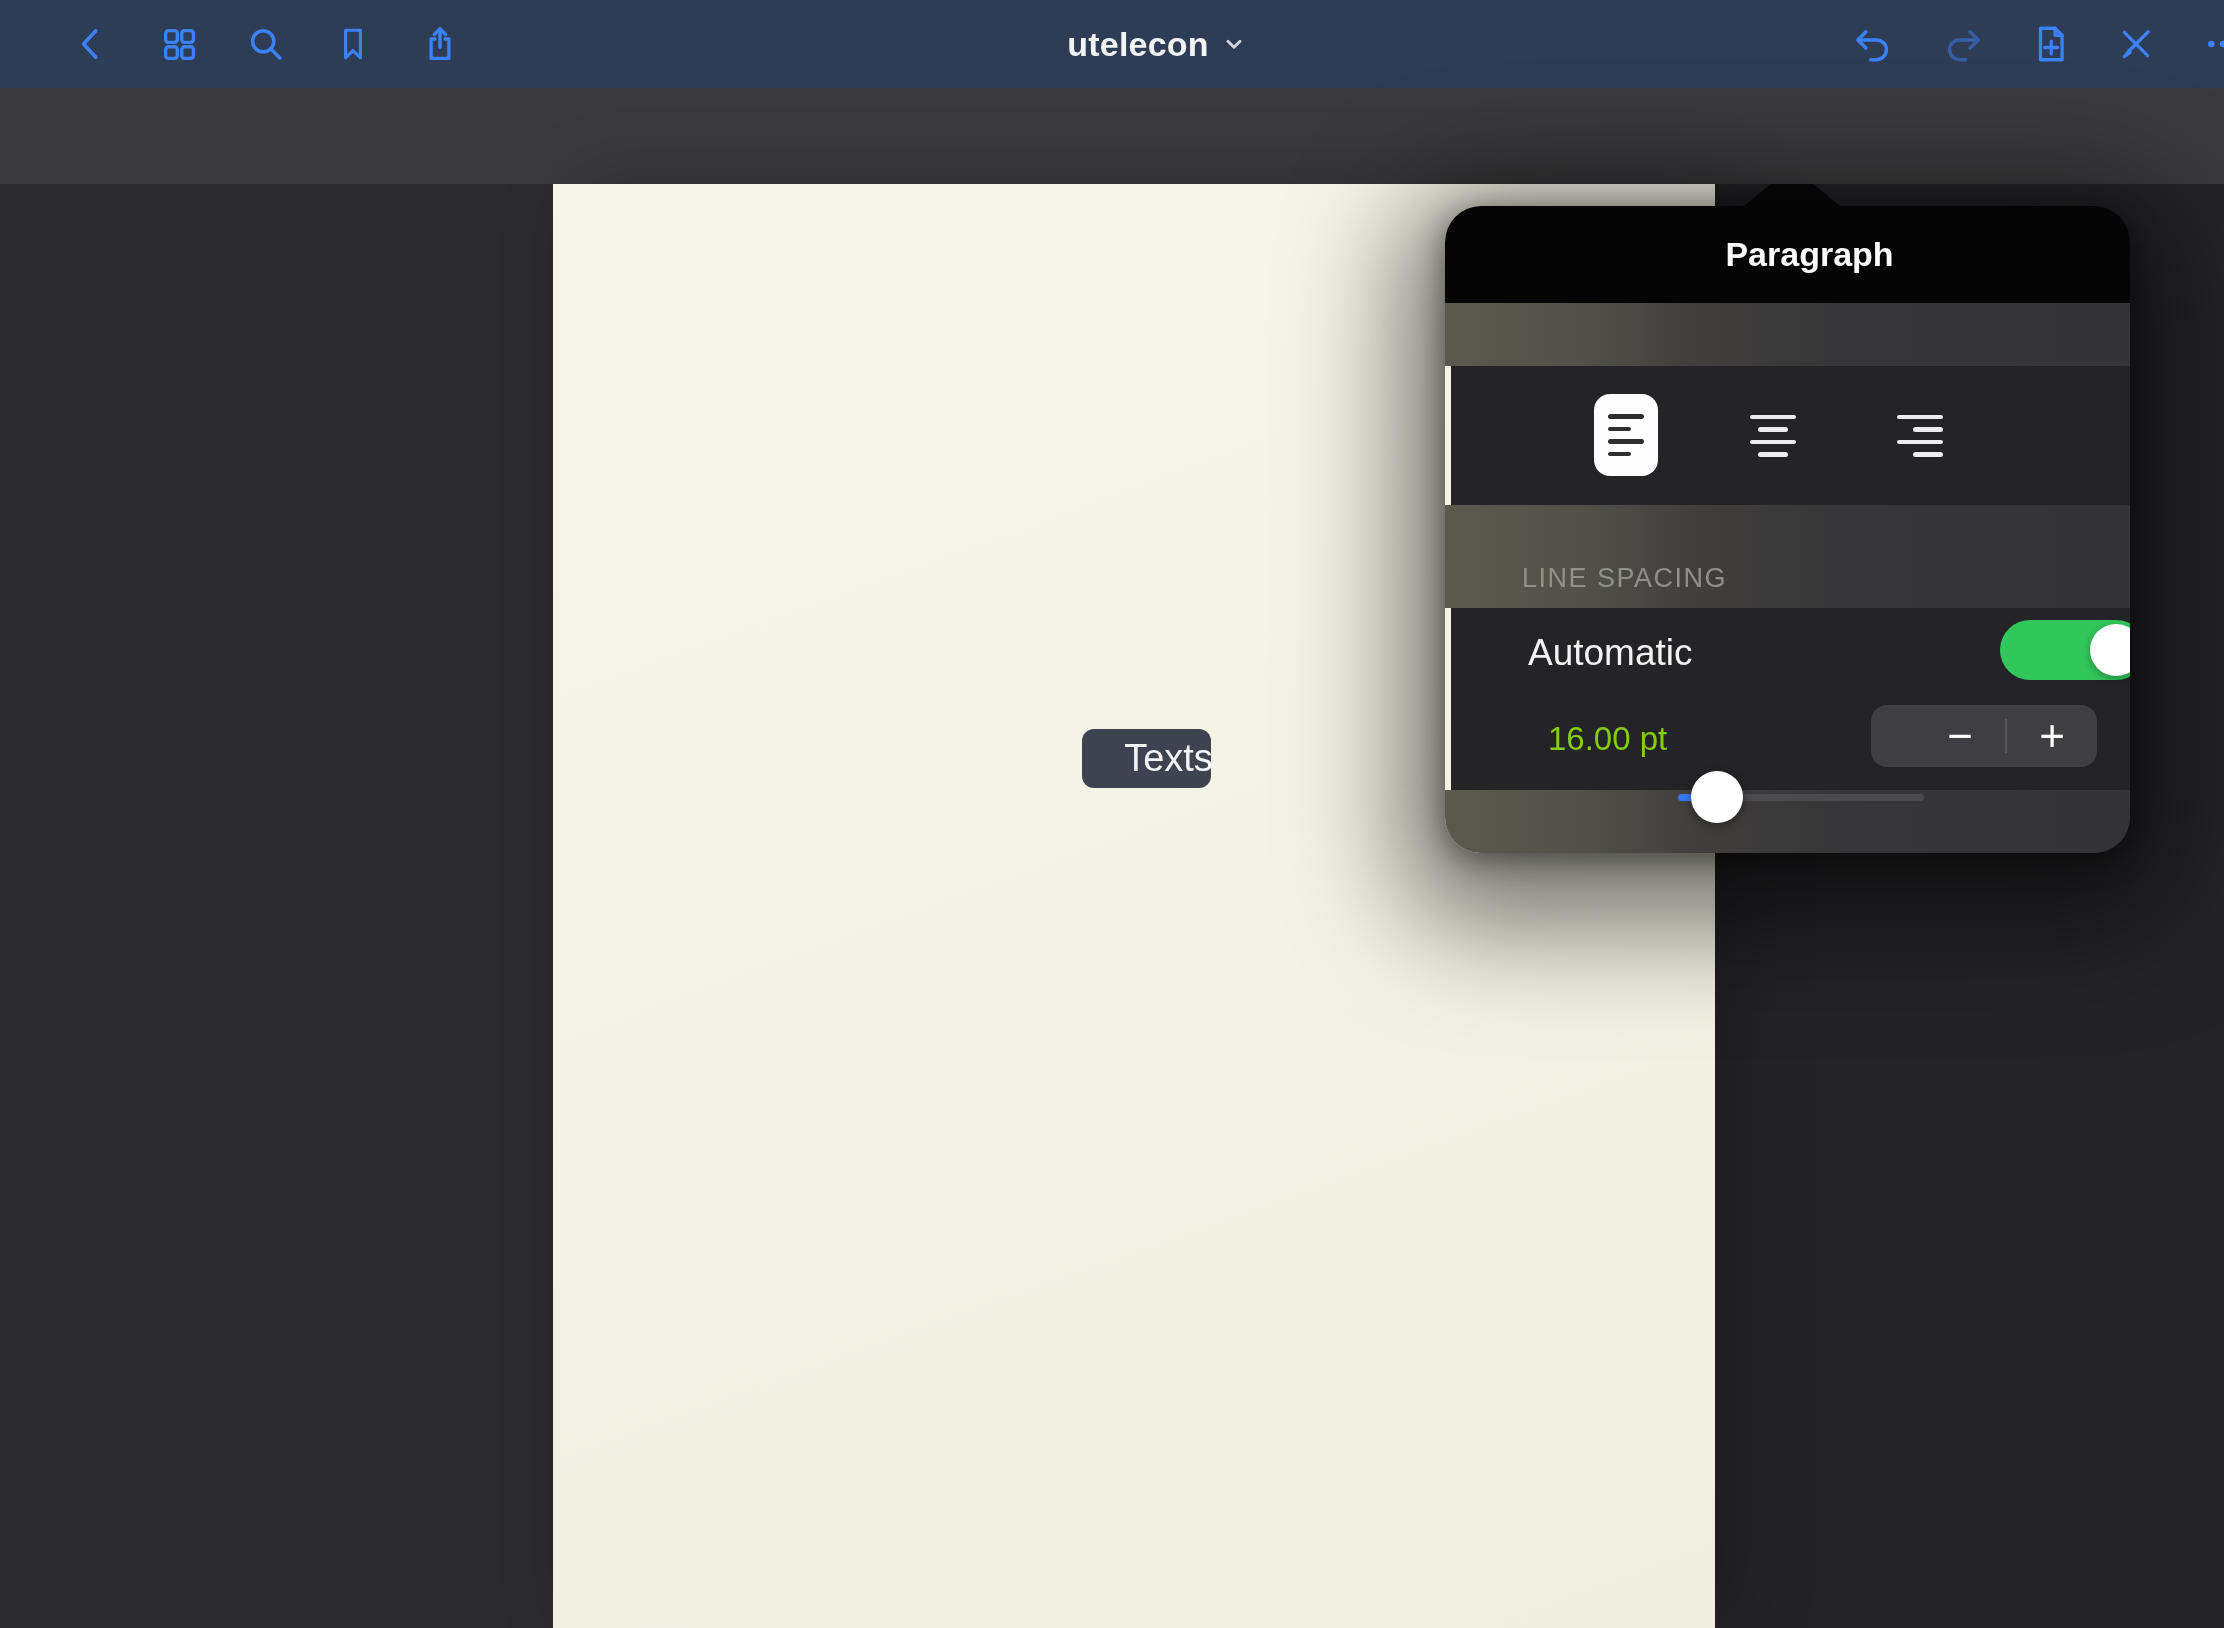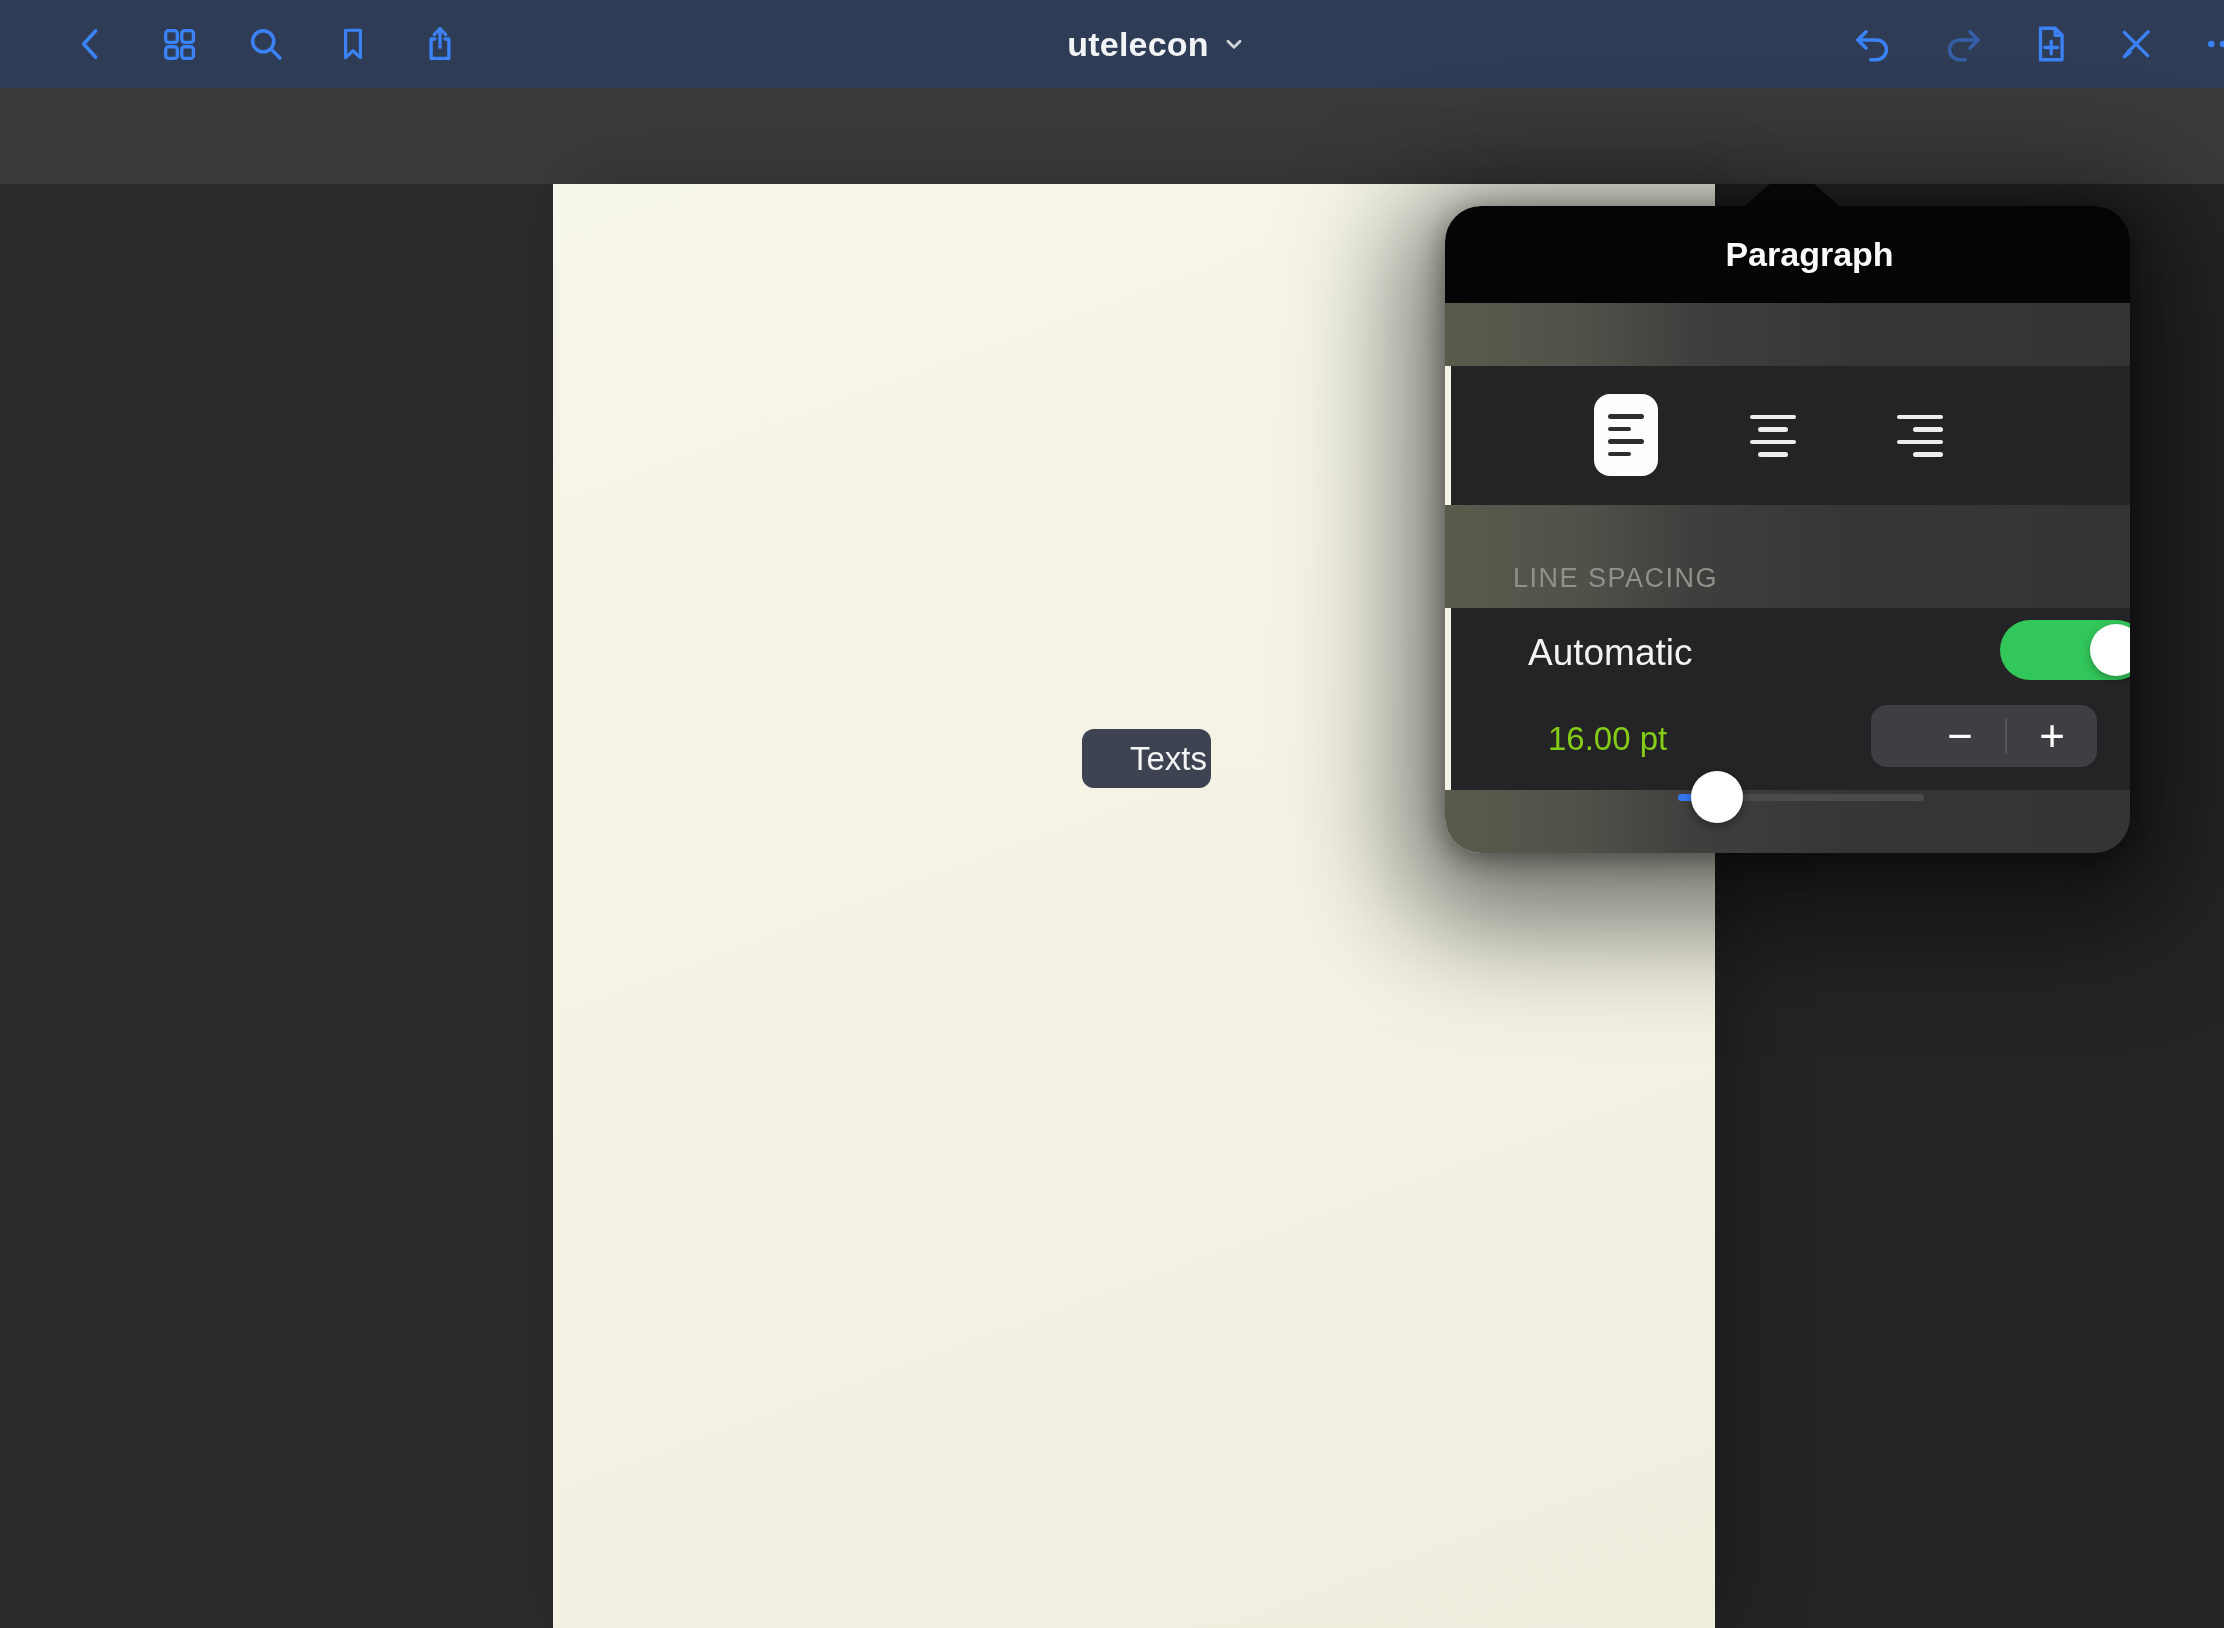--- a/index.html
+++ b/index.html
@@ -23,21 +23,21 @@
   .size-pill{left:1622px;width:100px;font-size:30px;font-weight:600;gap:9px;}
   .align-glyph{display:flex;flex-direction:column;gap:7px;}
   .align-glyph i{display:block;height:4.5px;border-radius:2.5px;background:#ededef;}
   .swatch-ring{left:1819px;top:107px;width:58px;height:58px;border-radius:50%;background:#4a4a4d;display:flex;align-items:center;justify-content:center;}
   .swatch-inner{width:40px;height:40px;border-radius:50%;background:#f3f2ee;display:flex;align-items:center;justify-content:center;}
   .ghost-btn{left:1893px;top:110px;width:50px;height:52px;border-radius:12px;background:rgba(96,116,158,.22);}
   
   .content{left:0;top:184px;width:2224px;height:1444px;background:#2b2b2e;}
   .page{left:553px;top:184px;width:1118px;height:1444px;background:linear-gradient(160deg,#f6f5e9 0%,#f3f2e4 55%,#eeedde 100%);box-shadow:24px 0 70px rgba(0,0,0,.22);}
   .right-dim{left:1671px;top:184px;width:553px;height:1444px;background:rgba(0,0,0,.14);}
-  .text-chip{left:1082px;top:729px;width:85px;height:59px;background:#3d4350;border-radius:12px;display:flex;align-items:center;justify-content:center;color:#f3f4f6;font-size:33px;}
+  .text-chip{left:1082px;top:729px;width:85px;height:59px;background:#3d4350;border-radius:12px;display:flex;align-items:center;justify-content:center;color:#f3f4f6;font-size:38px;}
   
   .pop-arrow{left:1742px;top:184px;width:0;height:0;border-left:28px solid transparent;border-right:28px solid transparent;border-bottom:24px solid #0a0a0a;}
   .popover{left:1445px;top:206px;width:641px;height:647px;border-radius:36px;overflow:hidden;
            box-shadow:0 30px 110px 45px rgba(0,0,0,.5), 0 6px 30px rgba(0,0,0,.45);}
   .pop-band{left:0;width:641px;background:linear-gradient(90deg,#5a5a4c 0%,#51514a 20%,#413f3d 36%,#363638 58%,#343437 100%);}
   .pop-header{left:0;top:0;width:641px;height:97px;background:#050505;display:flex;align-items:center;justify-content:center;}
   .pop-title{color:#fafafa;font-size:34px;font-weight:700;}
   .pop-row{left:6px;width:742px;background:#242427;}
   .seg{position:absolute;display:flex;align-items:center;justify-content:center;}
   .chip-selected{width:64px;height:82px;border-radius:16px;background:#fdfdfd;}
@@ -296,21 +296,21 @@
       <div class="seg" style="left:446px;top:48px;width:46px;height:43px">
         <div class="align-glyph" style="gap:8px;align-items:flex-end">
           <i style="width:46px"></i>
             <i style="width:30px"></i>
             <i style="width:46px"></i>
             <i style="width:30px"></i>
         </div>
       </div>
     </div>
 
-    <span class="abs section-label" style="left:24px;top:357px">LINE SPACING</span>
+    <span class="abs section-label" style="left:33px;top:357px">LINE SPACING</span>
 
     <div class="abs pop-row" style="top:402px;height:182px">
       <span class="abs auto-label" style="left:33px;top:24px">Automatic</span>
       <div class="abs toggle" style="left:505px;top:12px">
         <div class="knob"></div>
       </div>
 
       <span class="abs pt-label" style="left:53px;top:112px">16.00 pt</span>
       <div class="abs slider-track" style="left:183px;top:125.5px;width:202px">
         <div class="slider-fill" style="width:39px"></div>

